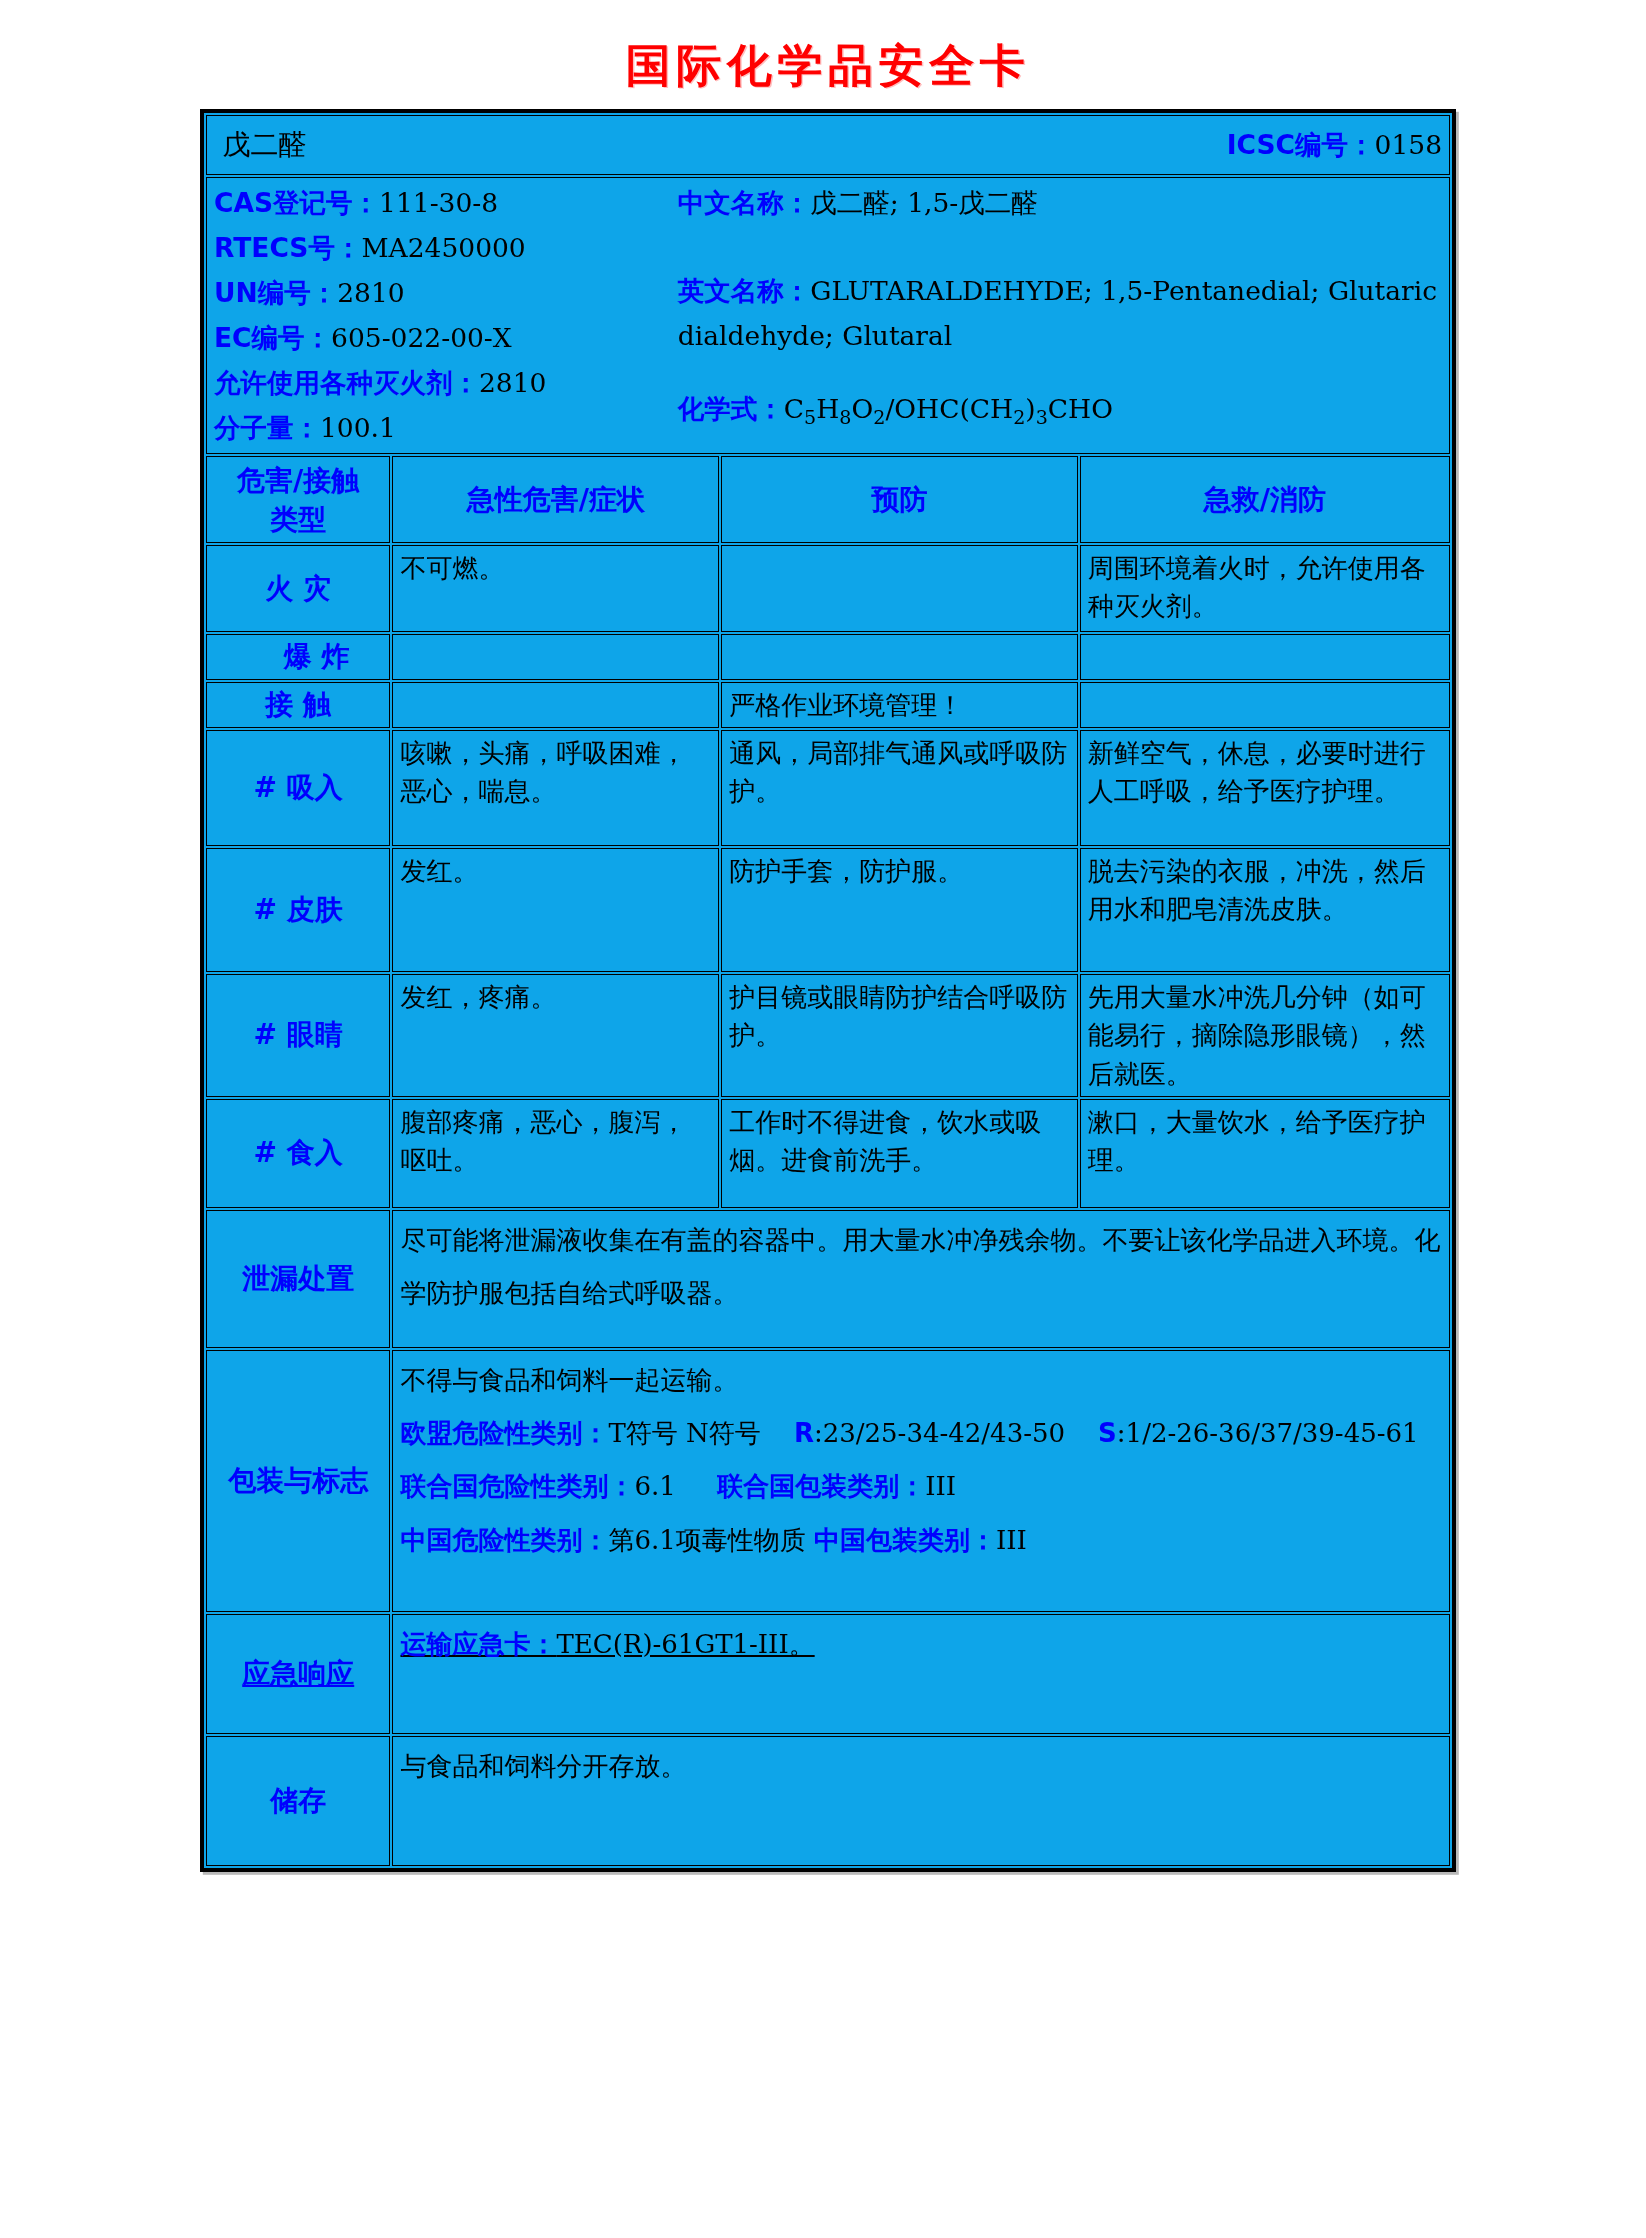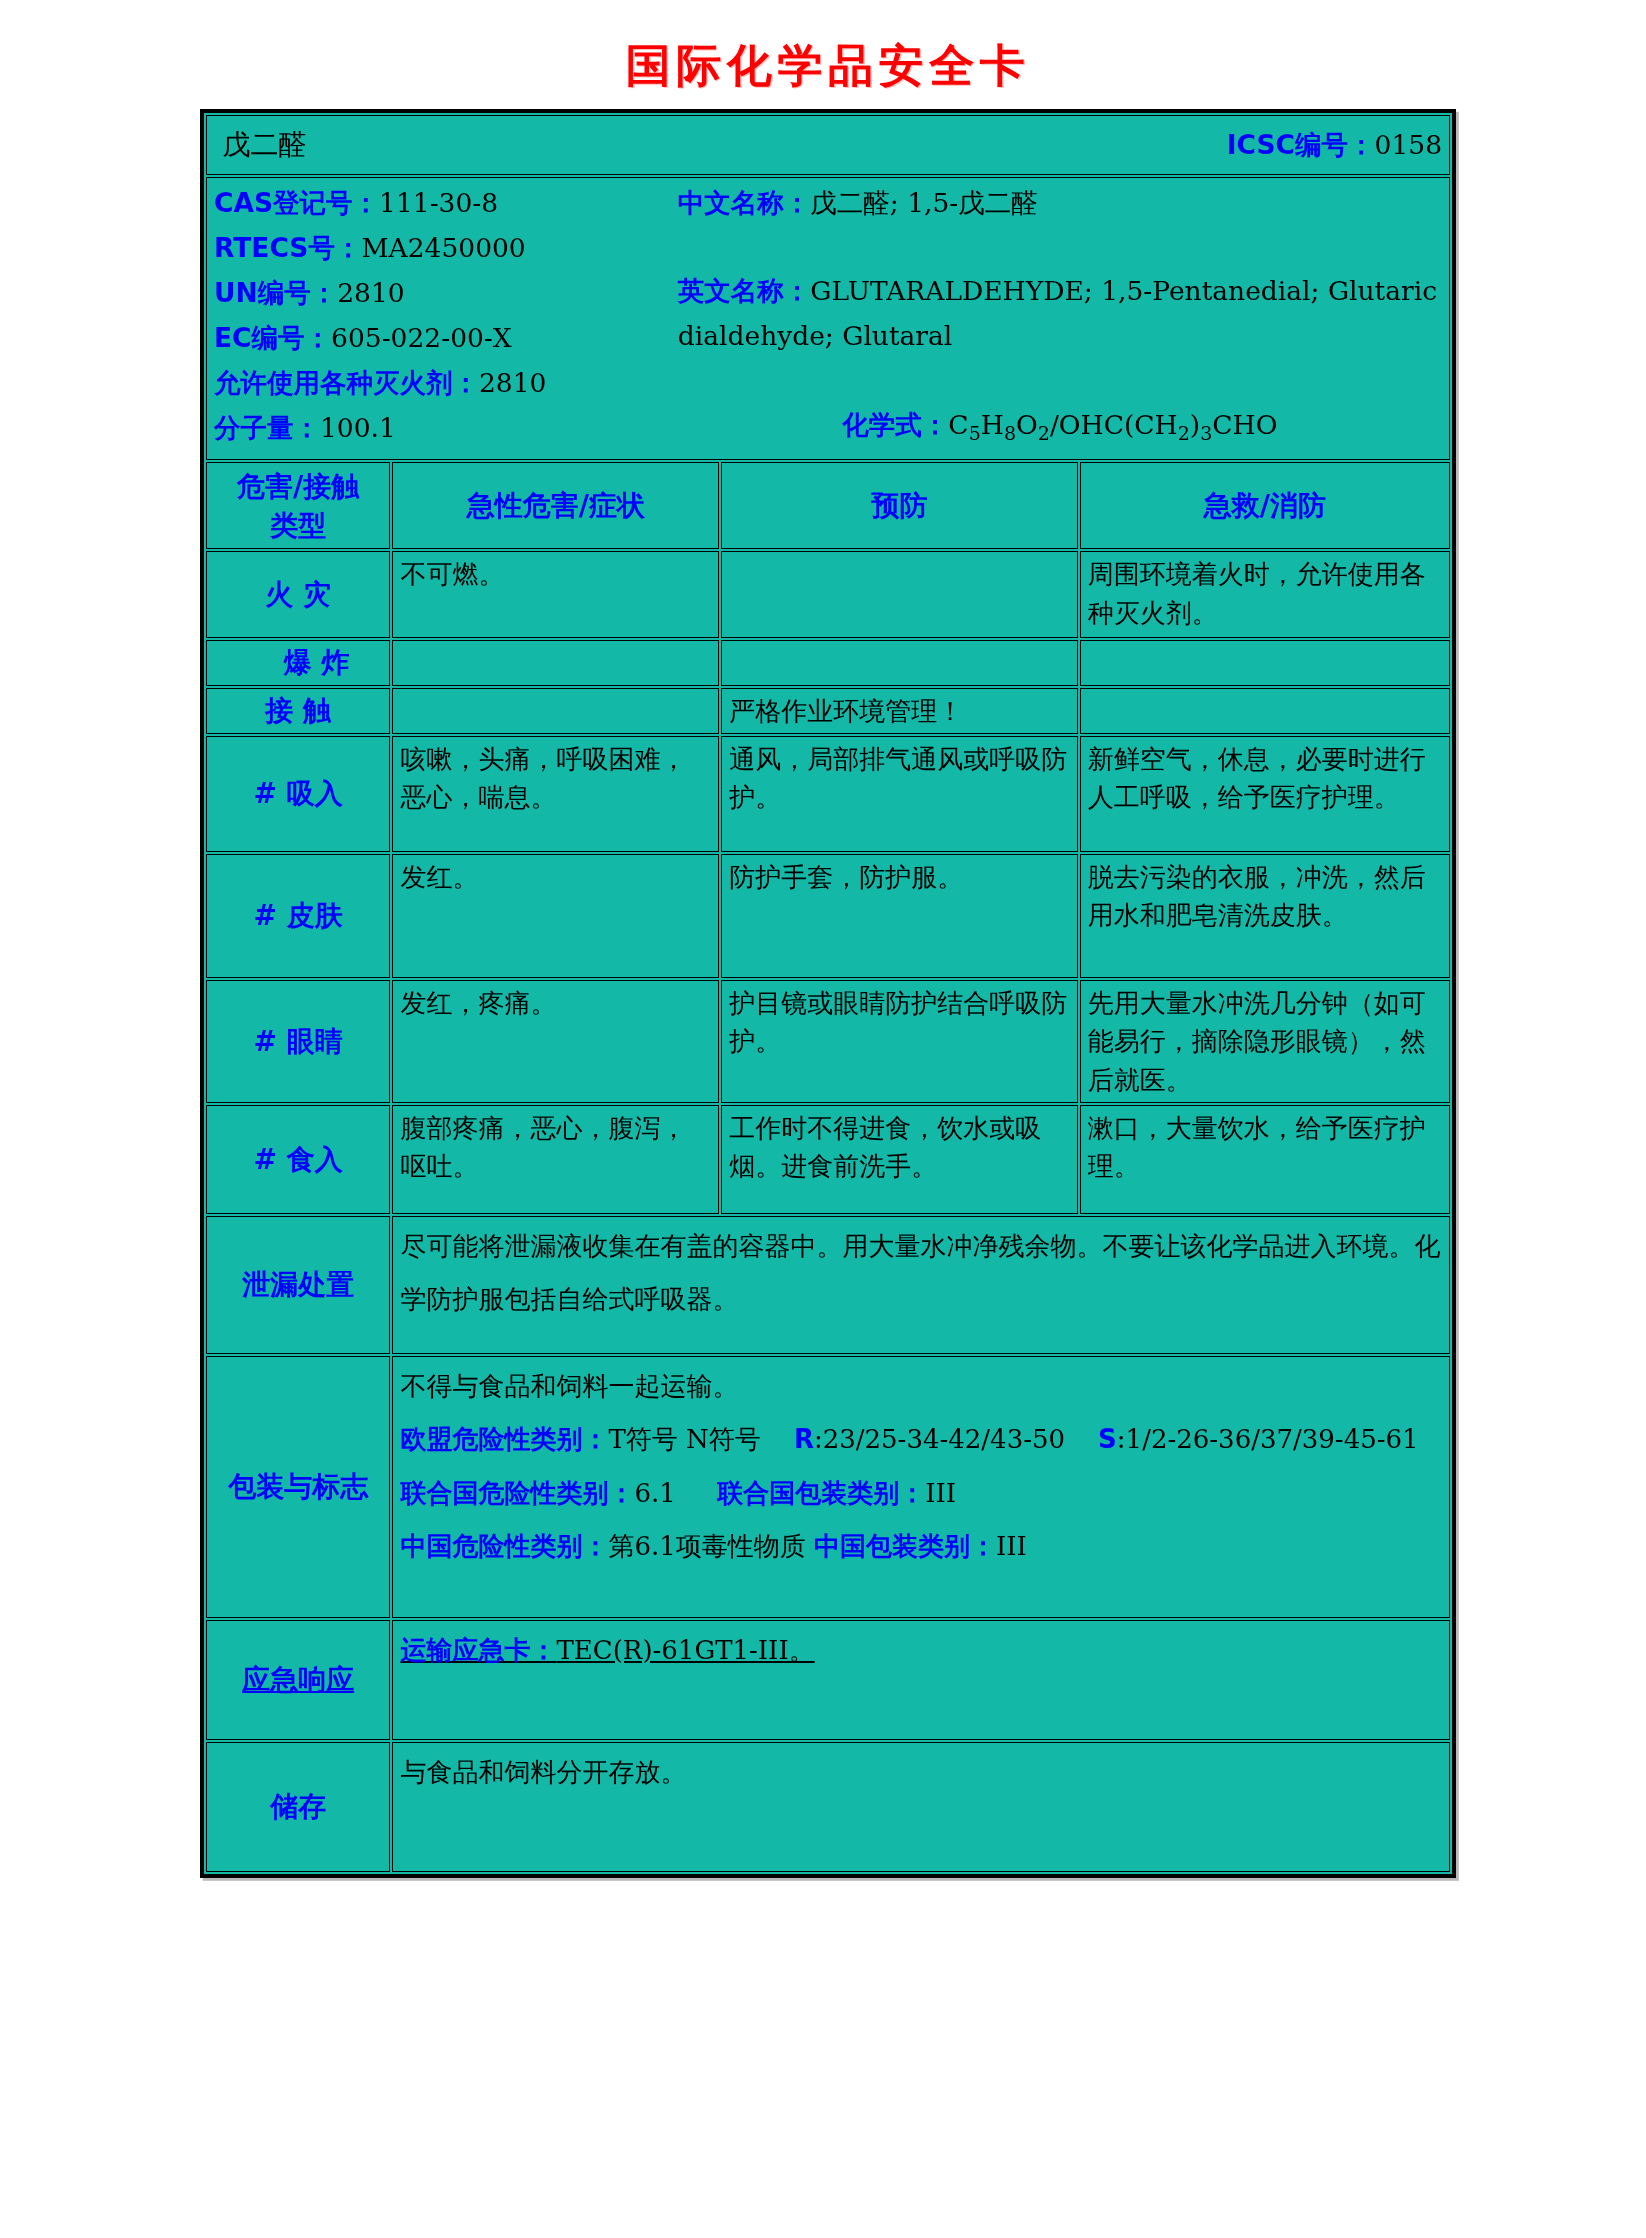--- a/index.html
+++ b/index.html
@@ -21,42 +21,42 @@
     letter-spacing: 5.6px;
     color: var(--red);
     text-shadow: 1.4px 1.4px 0 rgba(255,0,0,0.25);
   }
   table.card {
     width: 1256px;
     table-layout: fixed;
     border-collapse: separate;
     border-spacing: 2.8px;
     border: 4.2px solid #000;
-    background: #14b8a6;
+    background: #0ea5e9;
     box-shadow: 2.8px 2.8px 0 rgba(0,0,0,0.28);
   }
   td { border: 1.7px solid #000; padding: 2.8px 7px; vertical-align: top; overflow: hidden; }
   .blue { color: var(--blue); font-family: "DejaVu Sans", "Liberation Sans", sans-serif; font-weight: bold; }
   .val  { font-family: "DejaVu Serif", serif; }
 
   
   .r-head td { height: 60px; vertical-align: middle; }
   .head-flex { display: flex; justify-content: space-between; align-items: center; }
   .head-flex .subst { font-size: 28px; padding-left: 8.4px; }
   .head-flex .icsc  { font-size: 26.5px; }
 
   
   .r-info td { height: 274px; }
   .info-grid { display: flex; width: 100%; gap: 15px; }
   .info-left  { width: 37%; }
   .info-right { width: 63%; }
   .info-line { font-size: 26.5px; line-height: 45px; white-space: nowrap; }
   .info-right .info-line { white-space: normal; }
   .info-right .cn { margin-bottom: 43px; }
-  .info-right .formula { margin-top: 44px; text-align: center; }
+  .info-right .formula { margin-top: 28px; }
   .formula sub { font-size: 0.72em; }
 
   
   .r-colhead td {
     height: 87px; text-align: center; vertical-align: middle;
     font-size: 28px; line-height: 1.4;
   }
   .r-colhead td div { color: var(--blue); font-family: "DejaVu Sans", sans-serif; font-weight: bold; }
 
   

